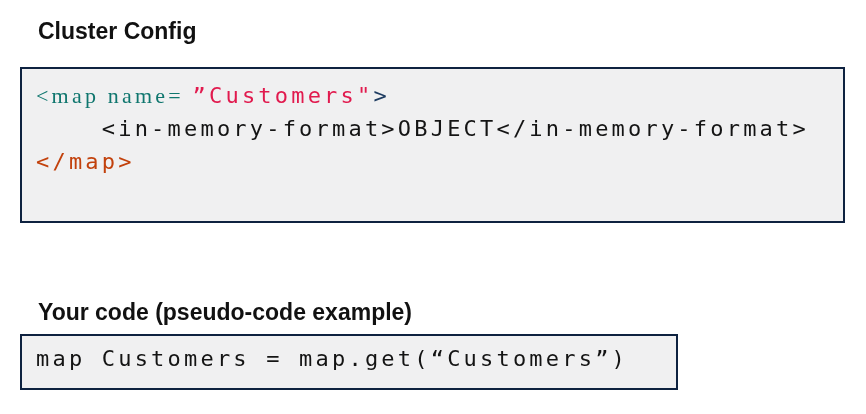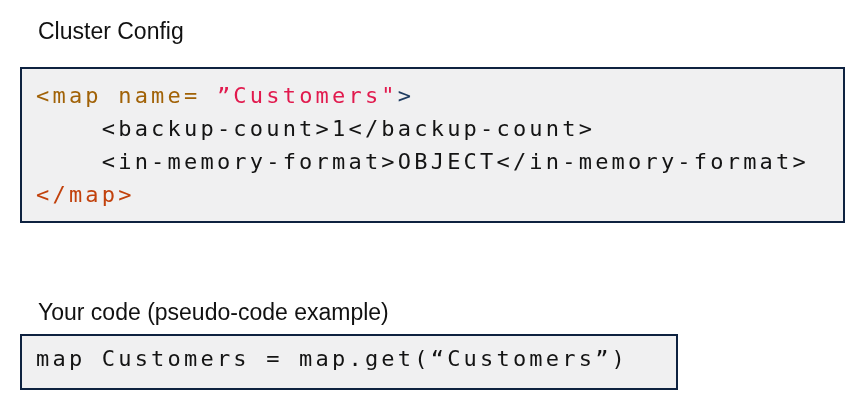--- a/index.html
+++ b/index.html
@@ -13,21 +13,21 @@
     height: 414px;
     background: var(--page-bg, #ffffff);
     font-family: "Liberation Sans", sans-serif;
     overflow: hidden;
   }
   .heading {
     position: absolute;
     left: 38px;
     font-size: 23px;
     line-height: 26px;
-    font-weight: 400;
+    font-weight: 700;
     color: var(--heading-color, #111111);
     white-space: pre;
   }
   .heading--cluster { top: 18px; }
   .heading--yourcode { top: 299px; }
   .code-box {
     position: absolute;
     left: 20px;
     box-sizing: border-box;
     background: var(--box-bg, #f0f0f1);
@@ -58,22 +58,21 @@
 </style>
 </head>
 <body>
 
 <div class="page">
 
   <div class="heading heading--cluster">Cluster Config</div>
 
   <div class="code-box code-box--config">
     <div id="config-lines">
-        <div class="code-line"><span style="color: #a16207;">&lt;map name= </span><span style="color: rgb(225, 26, 78);">”Customers"</span><span style="color: rgb(30, 60, 97);">&gt;</span></div>
-        <div class="code-line"><span style="color: rgb(20, 20, 20);">    &lt;backup-count&gt;1&lt;/backup-count&gt;</span></div>
+        <div class="code-line"><span style="color: #0f766e; font-family: Liberation Serif, serif;">&lt;map name= </span><span style="color: rgb(225, 26, 78);">”Customers"</span><span style="color: rgb(30, 60, 97);">&gt;</span></div>
         <div class="code-line"><span style="color: rgb(20, 20, 20); text-align: center;">    &lt;in-memory-format&gt;OBJECT&lt;/in-memory-format&gt;</span></div>
         <div class="code-line"><span style="color: #c2410c;">&lt;/map&gt;</span></div>
       </div>
   </div>
 
   <div class="heading heading--yourcode">Your code (pseudo-code example)</div>
 
   <div class="code-box code-box--pseudo">
     <div class="code-line">map Customers = map.get(“Customers”)</div>
   </div>

